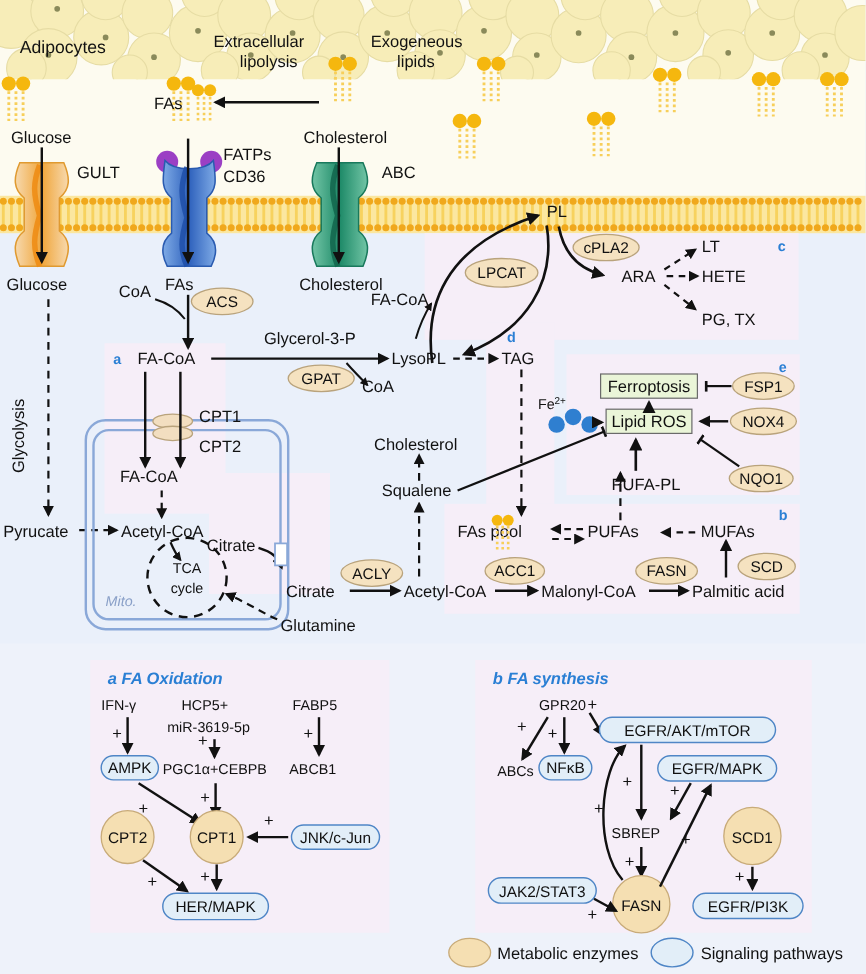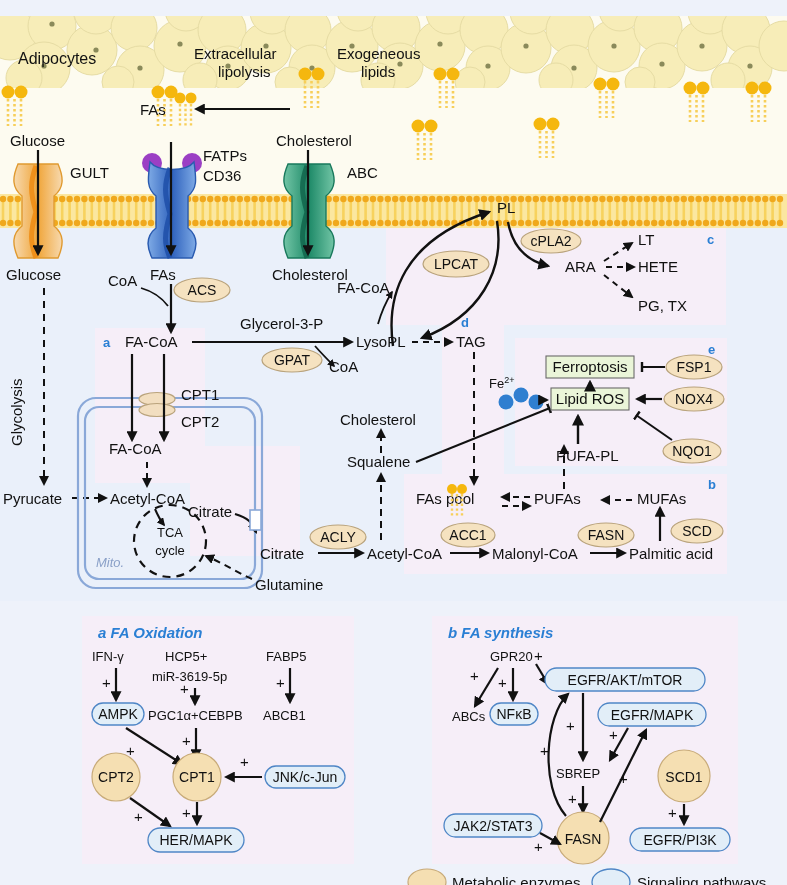--- a/index.html
+++ b/index.html
@@ -4,21 +4,21 @@
 <style>
   html,body{margin:0;padding:0;}
   body{
     width:787px;height:885px;
     background:#eef2fa;
     font-family:"Liberation Sans", sans-serif;
     position:relative;
     overflow:hidden;
     -webkit-font-smoothing:antialiased;
   }
-  #stage{position:absolute;left:0;top:16px;width:787px;height:670px;}
+  #stage{position:absolute;left:0;top:0;width:787px;height:670px;}
   svg#diagram{position:absolute;left:0;top:0;width:787px;height:885px;}
   .lbl{font-family:"Liberation Sans",sans-serif;font-size:15px;fill:#111;}
   .lbl-sm{font-size:13px;}
   .lbl-big{font-size:16px;}
   .panel-letter{font-size:13px;font-weight:bold;fill:#2a7fd4;font-style:normal;}
   .panel-title{font-size:15px;font-weight:bold;font-style:italic;fill:#2a7fd4;}
   .enzyme-text{font-size:14px;fill:#111;}
   .sig-text{font-size:14px;fill:#111;}
   .plus{font-size:15px;fill:#111;}
   .mito-lbl{font-size:13px;font-style:italic;fill:#8aa0c8;}

